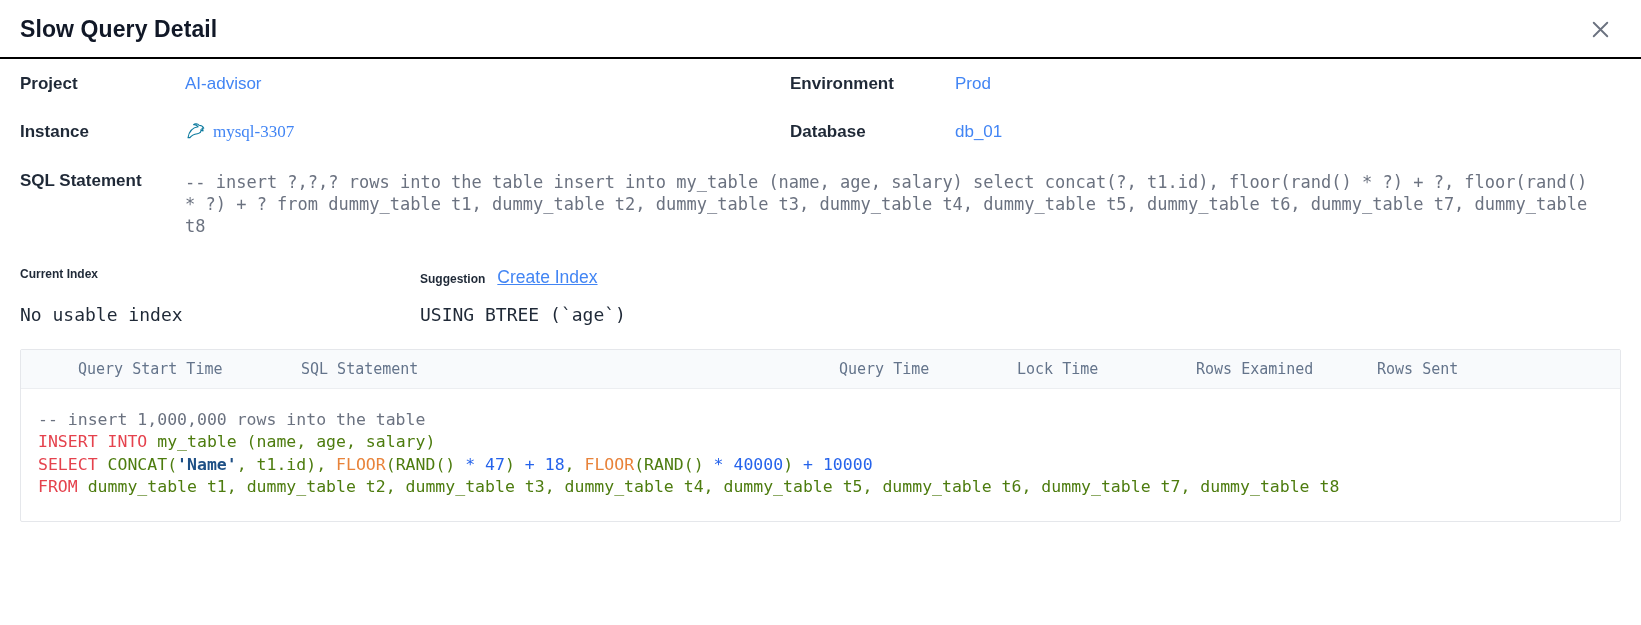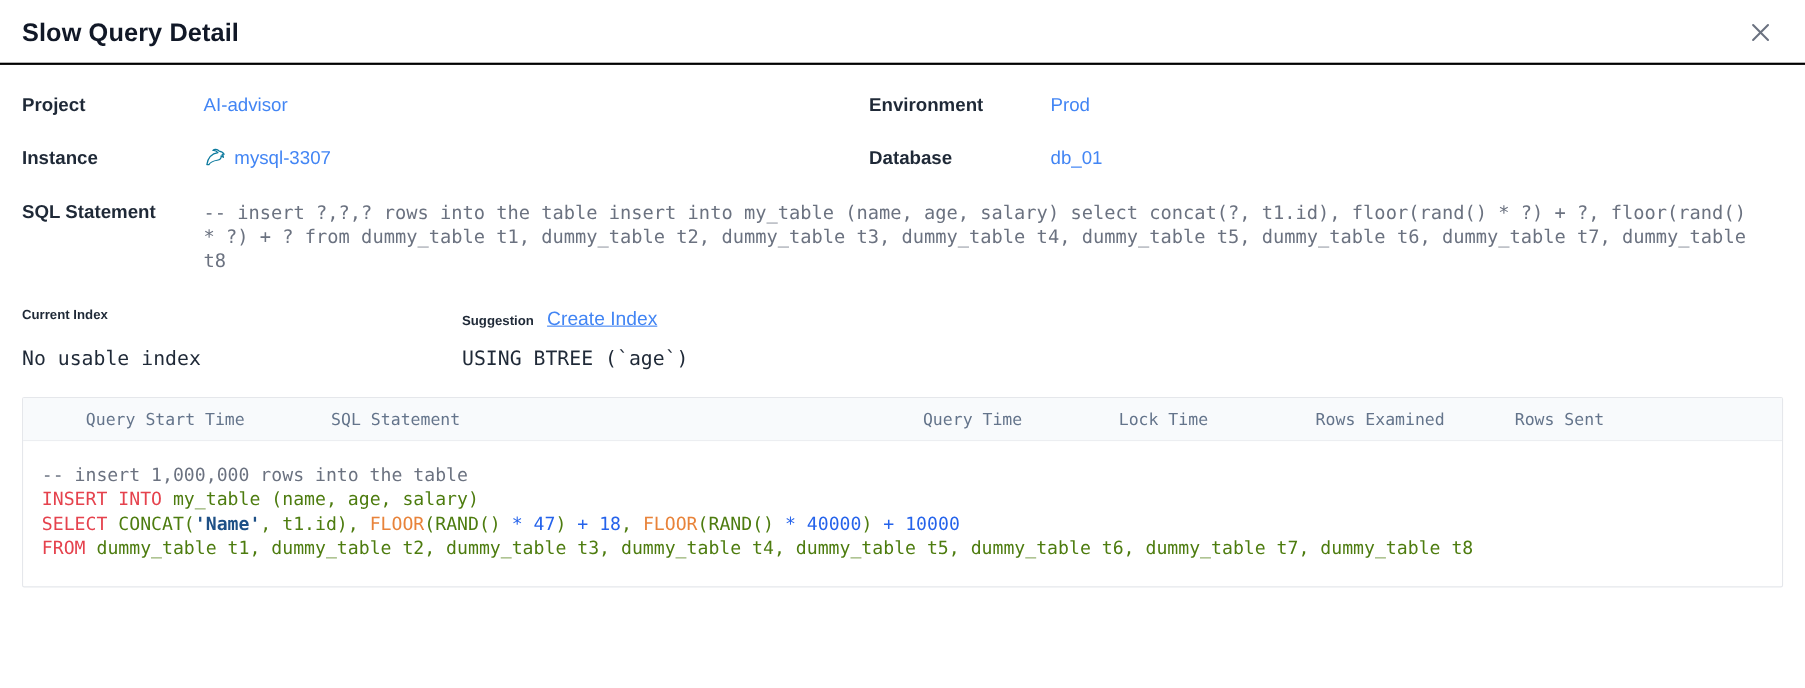--- a/index.html
+++ b/index.html
@@ -14,25 +14,25 @@
   }
   .modal-title { font-size: 23px; font-weight: 700; color: #111827; letter-spacing: .1px; }
   .close-btn {
     background: none; border: none; cursor: pointer; line-height: 0; padding: 2px;
   }
   .close-btn svg { display: block; }
 
   
   .modal-body { padding: 0 20px; }
 
-  .info-grid { display: grid; grid-template-columns: 770px 1fr; margin-top: 27px; row-gap: 27px; }
+  .info-grid { display: grid; grid-template-columns: 770px 1fr; margin-top: 15px; row-gap: 27px; }
   .field-row { display: flex; align-items: center; }
   .field-label { width: 165px; flex: 0 0 165px; font-size: 17px; font-weight: 700; color: #1f2937; }
   .field-value-link { font-size: 17px; color: var(--c-link); text-decoration: none; cursor: pointer; }
-  .instance-value { display: flex; align-items: center; gap: 7px; }
+  .instance-value { display: flex; align-items: center; gap: 7px; font-family: Liberation Serif, serif; }
   .mysql-icon { display: inline-flex; line-height: 0; }
 
   .sql-statement-row { display: flex; margin-top: 29px; }
   .sql-statement-text {
     font-family: "DejaVu Sans Mono", monospace;
     font-size: 17px; line-height: 22px; color: #6b7280;
     max-width: 1410px; word-break: break-word;
   }
 
   .index-grid { display: grid; grid-template-columns: 400px 1fr; margin-top: 30px; row-gap: 16px; }

